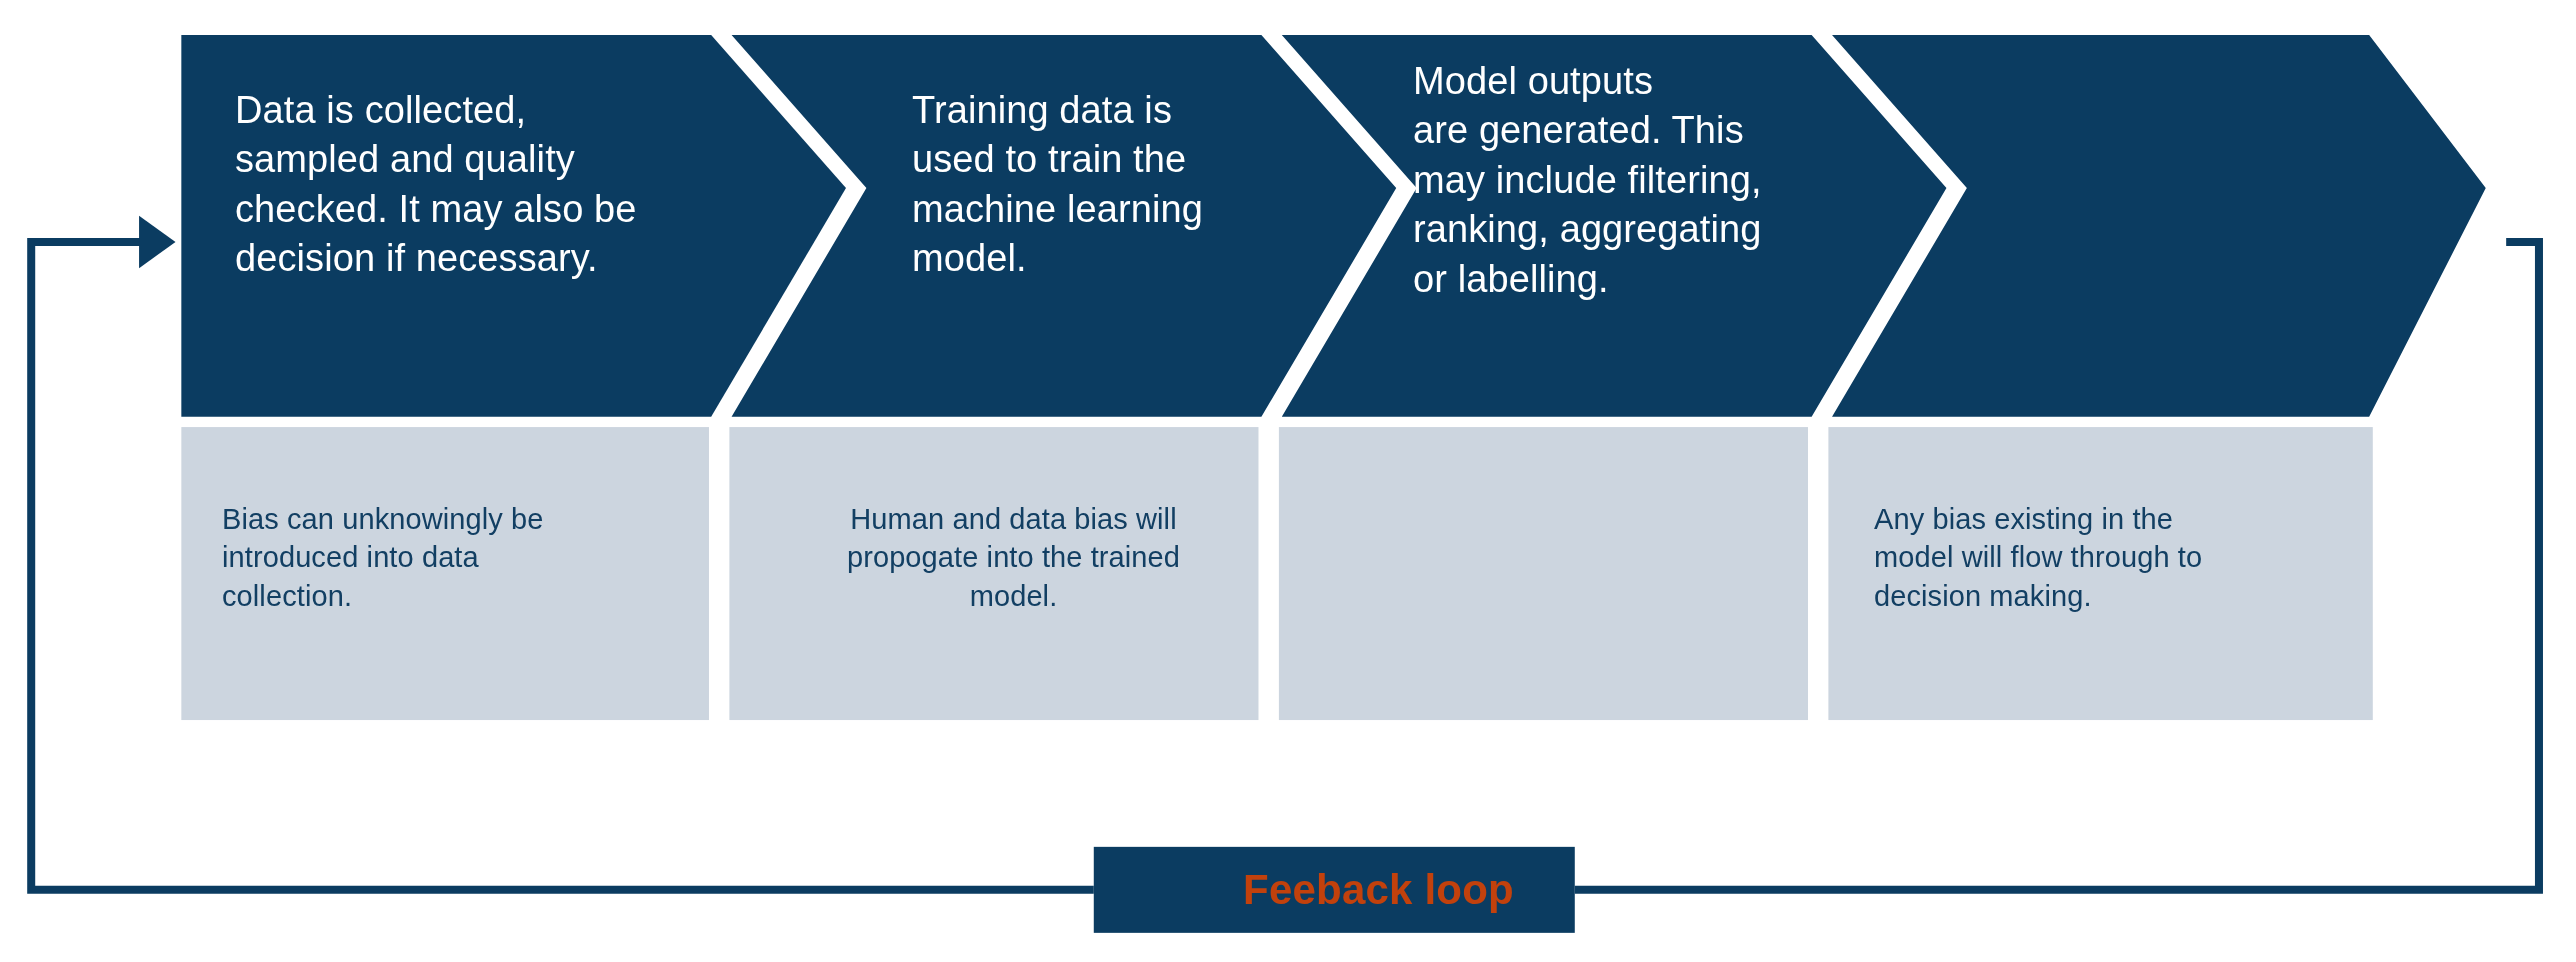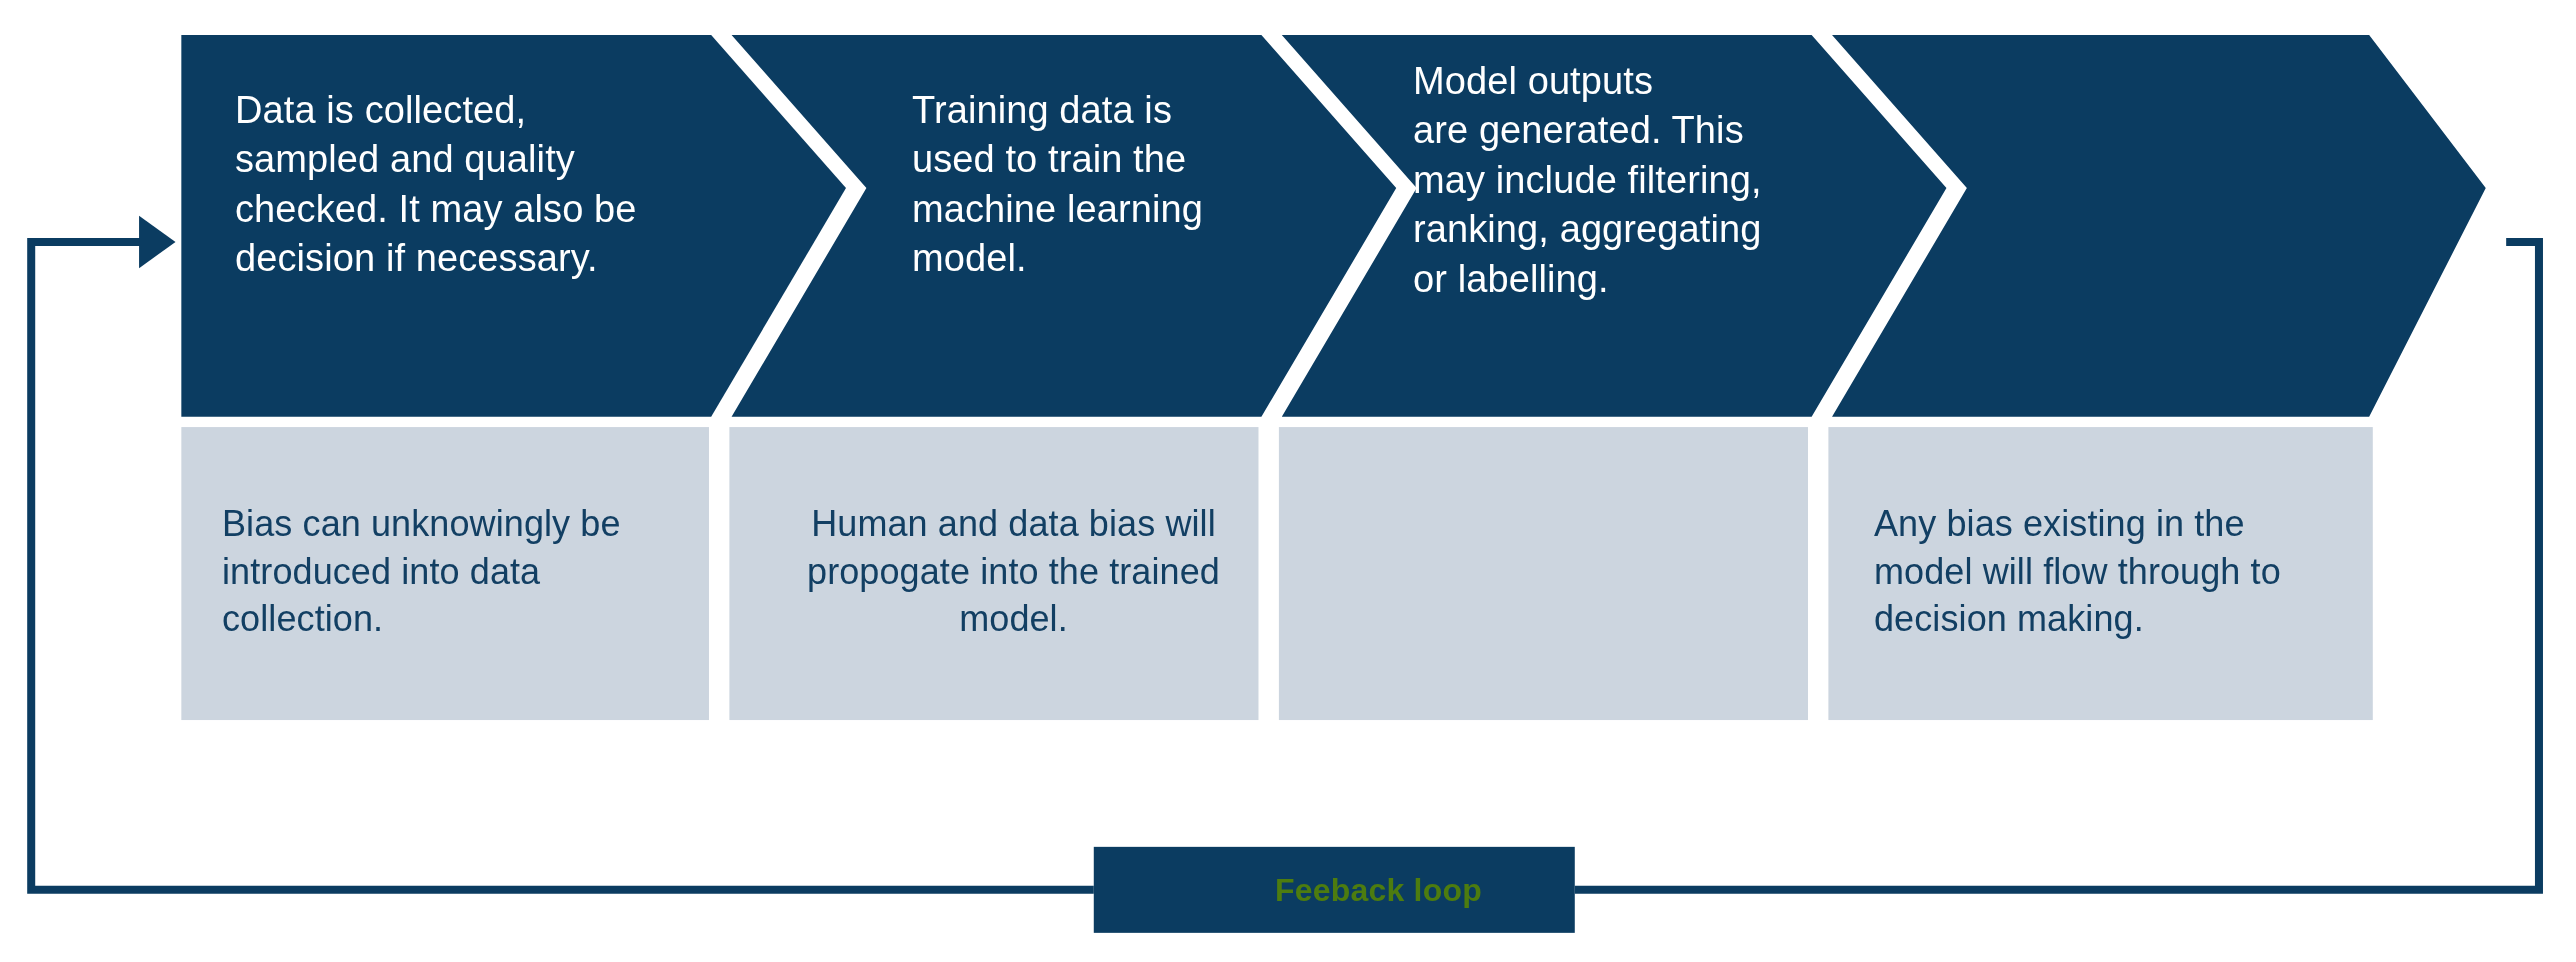--- a/index.html
+++ b/index.html
@@ -31,37 +31,37 @@
     color: #ffffff;
     font-size: 38px;
     line-height: 1.30;
     font-weight: 400;
     white-space: pre-line;
     letter-spacing: 0.1px;
   }
   .step-bottom-text {
     position: absolute;
     color: #123F63;
-    font-size: 36px;
+    font-size: 29px;
     line-height: 1.32;
     font-weight: 400;
     white-space: pre-line;
     letter-spacing: 0.1px;
   }
   .loop-label {
     position: absolute;
     left: 1094px;
     top: 847px;
     width: 569px;
     height: 86px;
     display: flex;
     align-items: center;
     justify-content: center;
-    color: #4d7c0f;
-    font-size: 32px;
+    color: #c2410c;
+    font-size: 42px;
     font-weight: bold;
     letter-spacing: 0.2px;
   }
 </style>
 </head>
 <body>
 
 <div id="stage">
 
   <svg id="flow-svg" viewBox="0 0 3533 1320">

